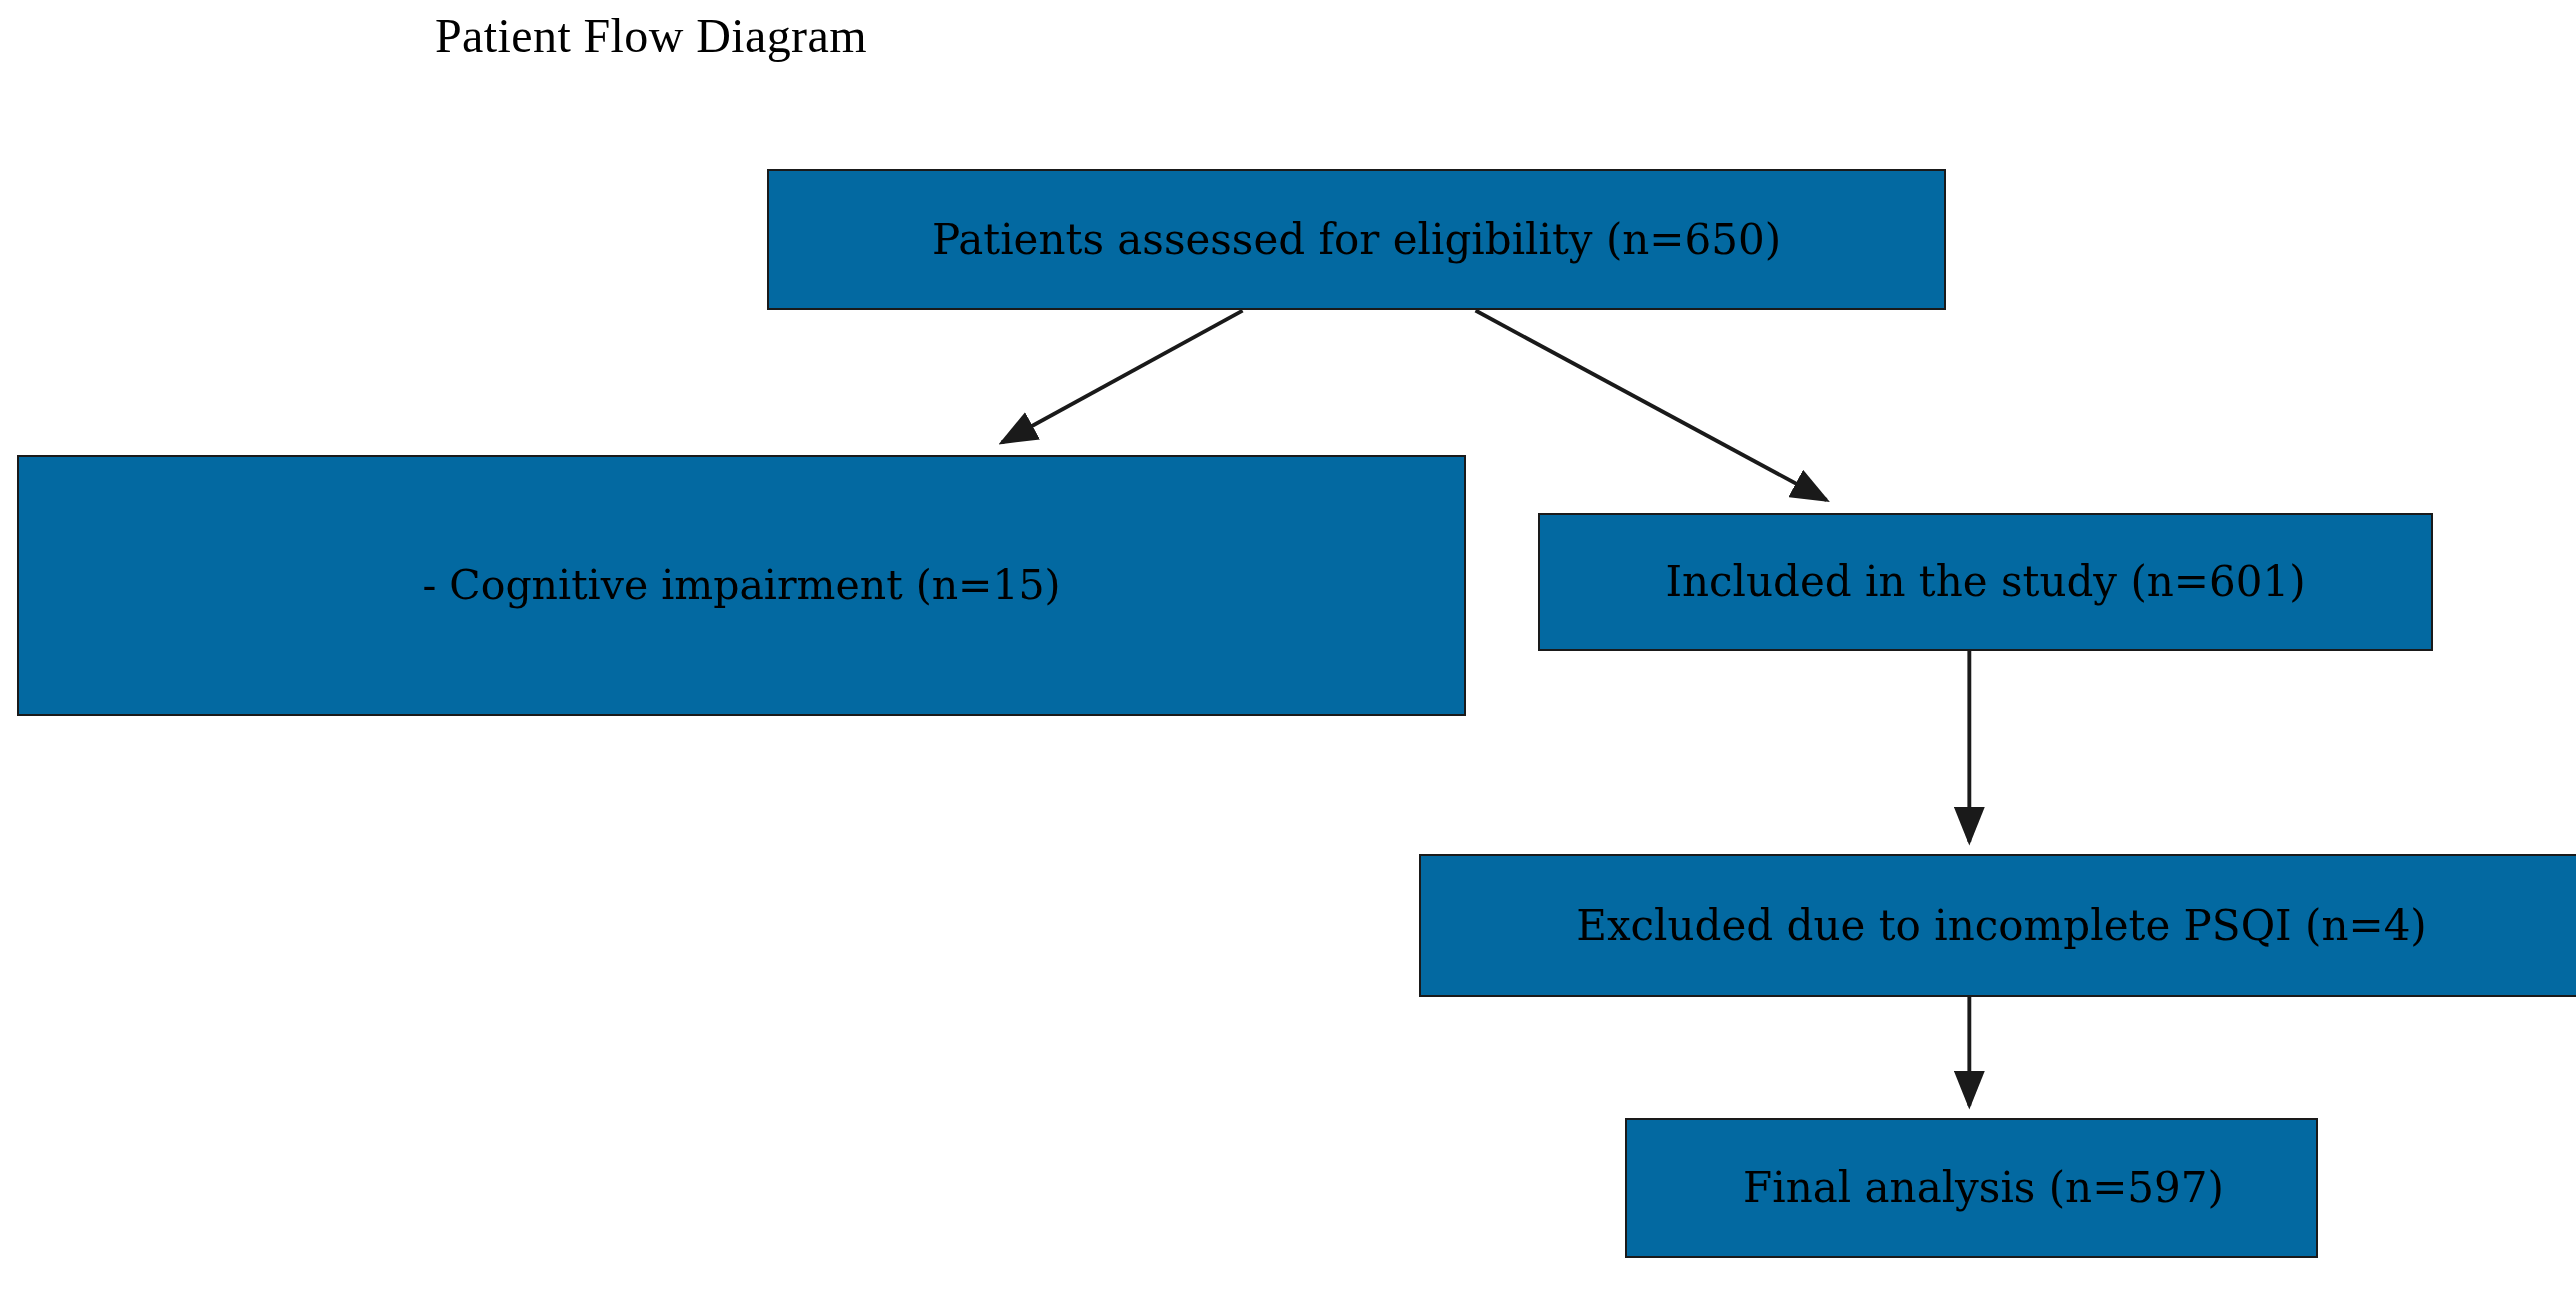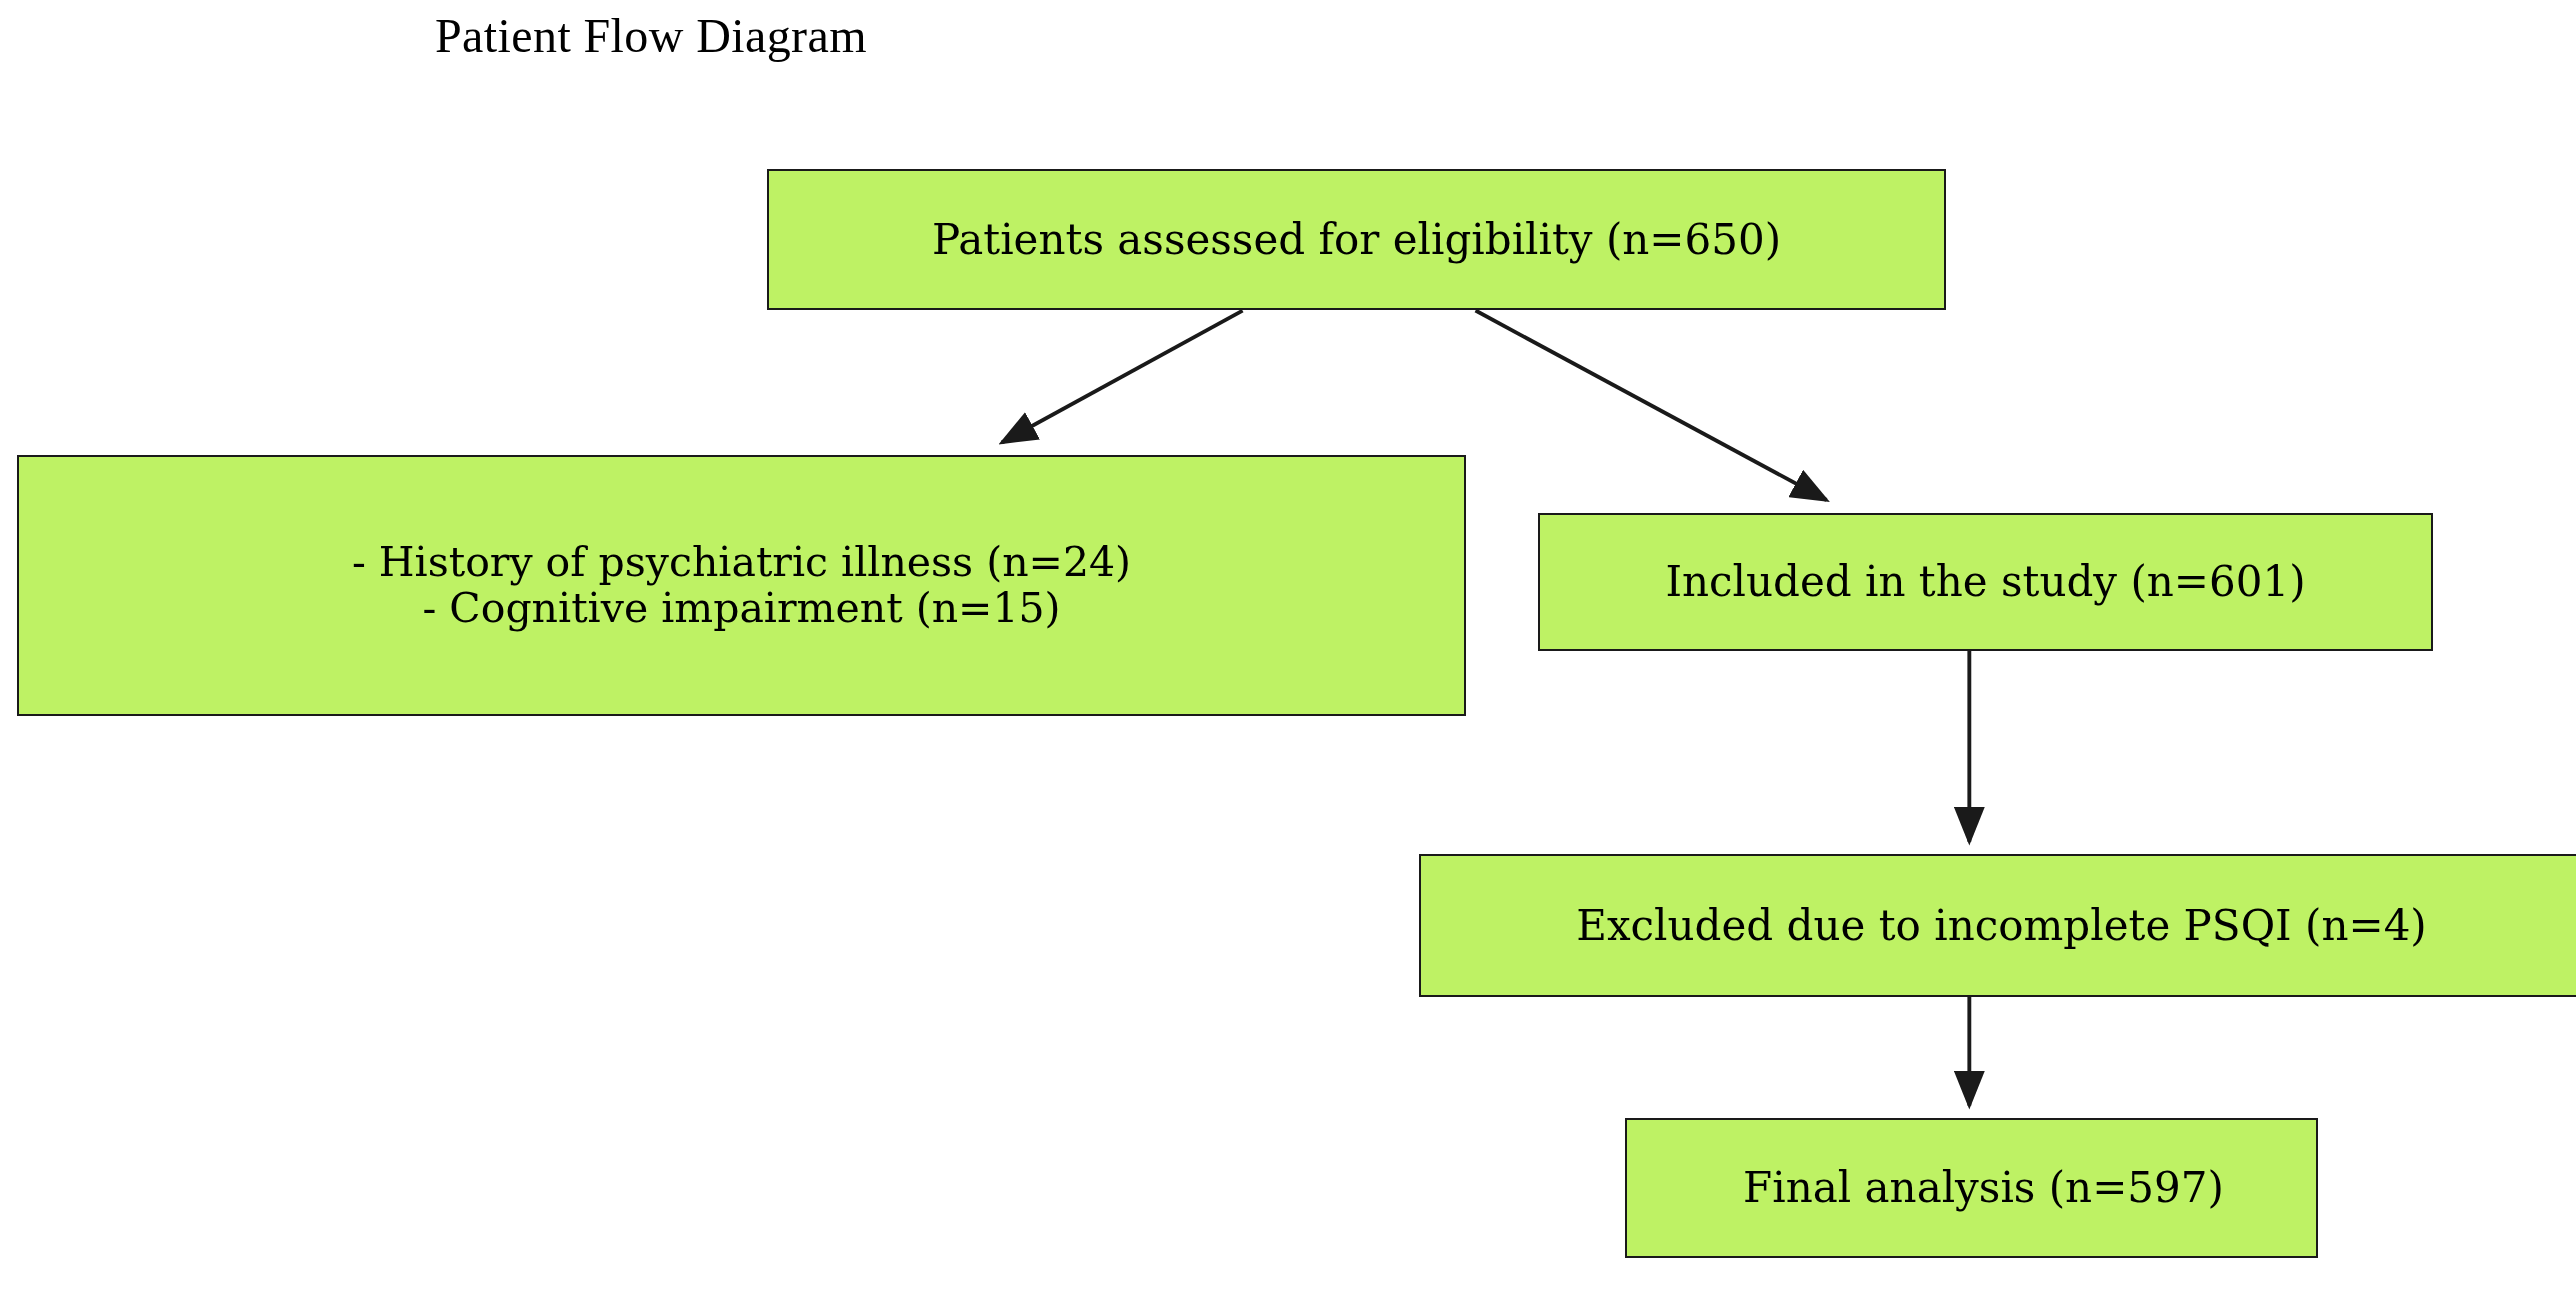--- a/index.html
+++ b/index.html
@@ -32,21 +32,21 @@
     top: 7.8px;
     font-size: 48px;
     font-family: "Liberation Serif", serif;
     white-space: nowrap;
     letter-spacing: 0.4px;
   }
   .node {
     position: absolute;
     box-sizing: border-box;
     border: 2.3px solid #1a1a1a;
-    background: #bef264;
+    background: #0369a1;
     display: flex;
     flex-direction: column;
     align-items: center;
     justify-content: center;
     font-family: "DejaVu Serif", "Liberation Serif", serif;
     font-size: 42px;
     line-height: 1.12;
     text-align: center;
     white-space: nowrap;
     padding: 0 11px;
@@ -109,21 +109,20 @@
     <line x1="2536" y1="838" x2="2536" y2="1084" stroke="#1a1a1a" stroke-width="5" marker-end="url(#arrowhead)"></line>
 
     <line x1="2536" y1="1284" x2="2536" y2="1424" stroke="#1a1a1a" stroke-width="5" marker-end="url(#arrowhead)"></line>
   </svg>
 
   <div class="node" id="node-assessed">
     <span class="line">Patients assessed for eligibility (n=650)</span>
   </div>
 
   <div class="node" id="node-excluded">
-    <span class="line">- History of psychiatric illness (n=24)</span>
     <span class="line">- Cognitive impairment (n=15)</span>
   </div>
 
   <div class="node" id="node-included">
     <span class="line">Included in the study (n=601)</span>
   </div>
 
   <div class="node" id="node-incomplete">
     <span class="line">Excluded due to incomplete PSQI (n=4)</span>
   </div>

